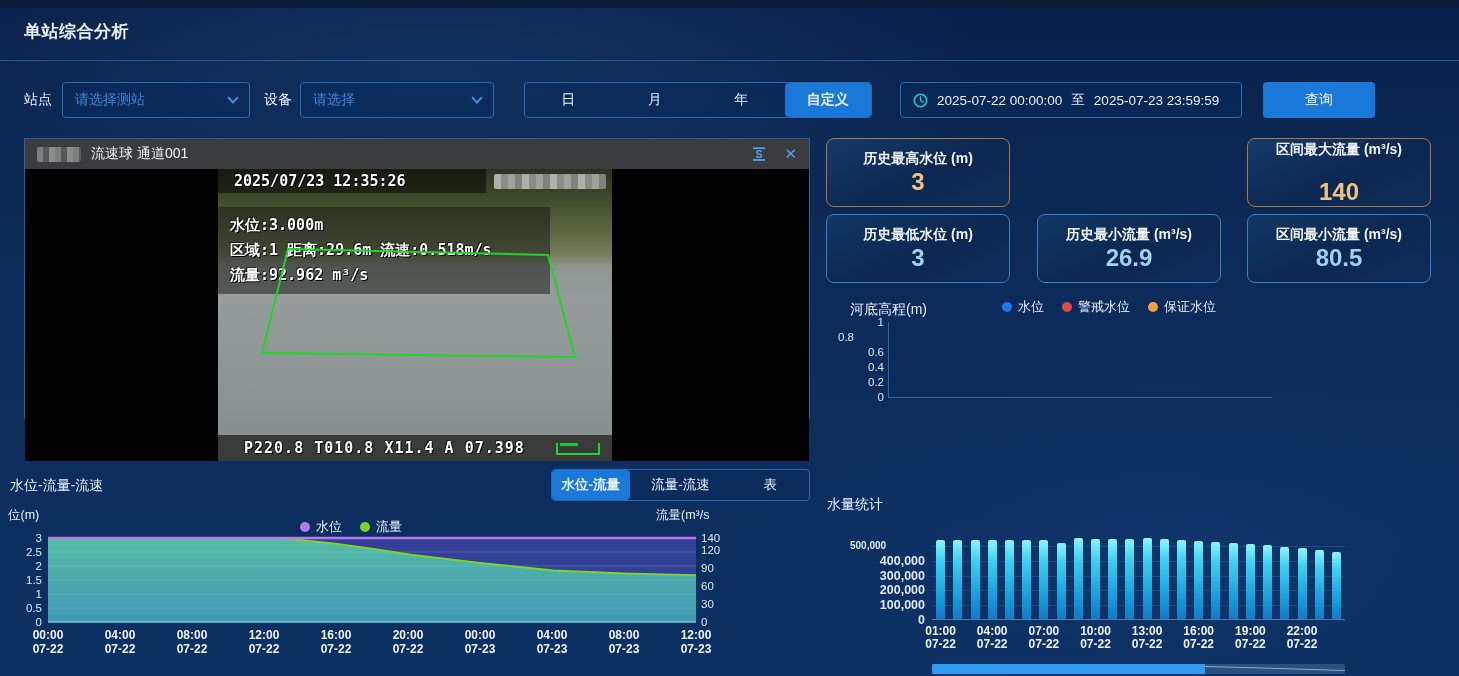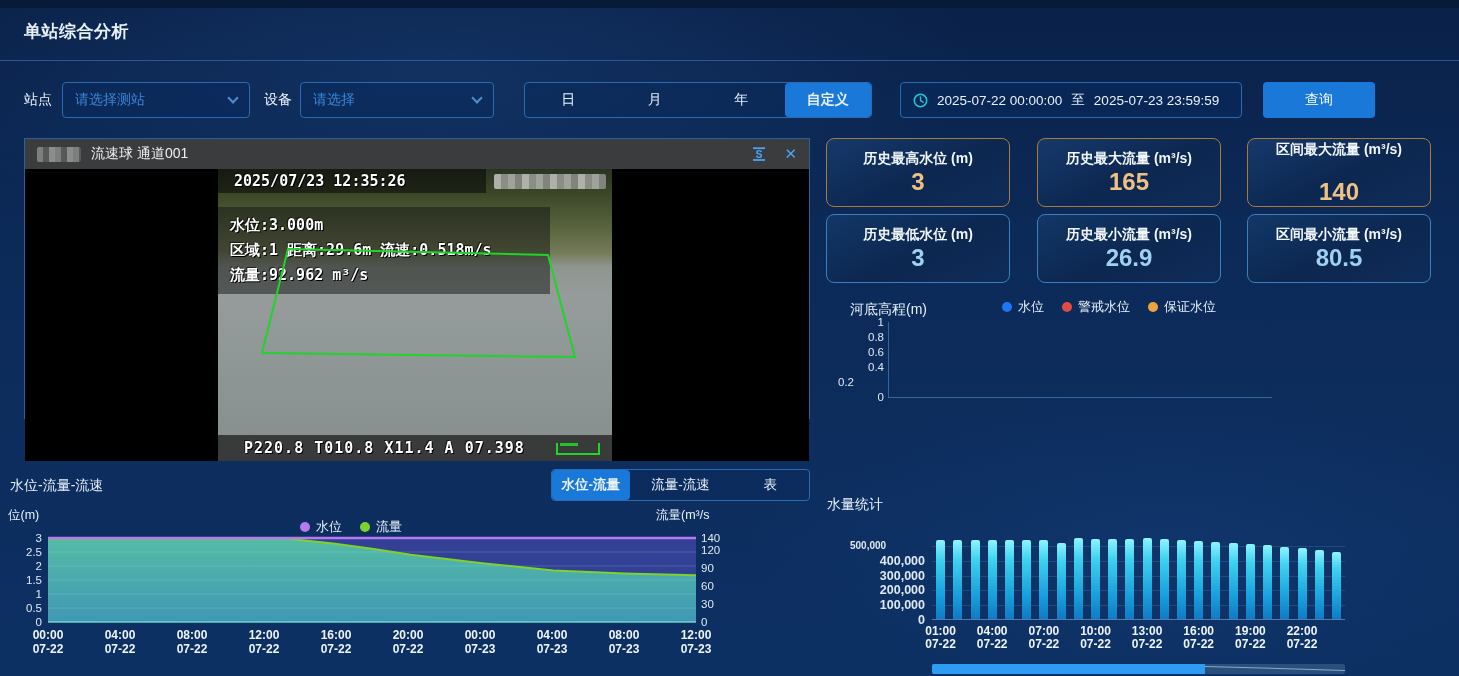--- a/index.html
+++ b/index.html
@@ -156,24 +156,20 @@
         </div>
       </div>
     </div>
   </div>
 
   <div class="abs" style="left:826px;top:138px;width:609px;height:145px;">
       <div class="card max" style="left: 0px; top: 0px;">
         <div class="cl">历史最高水位 (m)</div>
         <div class="cv">3</div>
       </div>
-      <div class="card max" style="left: 211px; top: 0px;">
-        <div class="cl">历史最大流量 (m³/s)</div>
-        <div class="cv">165</div>
-      </div>
       <div class="card max" style="left: 421px; top: 0px; gap: 20px;">
         <div class="cl">区间最大流量 (m³/s)</div>
         <div class="cv">140</div>
       </div>
       <div class="card min" style="left: 0px; top: 76px;">
         <div class="cl">历史最低水位 (m)</div>
         <div class="cv">3</div>
       </div>
       <div class="card min" style="left: 211px; top: 76px;">
         <div class="cl">历史最小流量 (m³/s)</div>
@@ -198,24 +194,24 @@
         </div>
         <div class="li">
           <span class="dot" style="background: rgb(239, 163, 61);"></span>
           <span>保证水位</span>
         </div>
       </div>
     <div class="abs axline" style="left:68px;top:32px;width:1px;height:76px;"></div>
     <div class="abs axline" style="left:68px;top:107px;width:384px;height:1px;"></div>
     <div class="abs">
         <div class="tick" style="left: 18px; width: 46px; text-align: right; top: 25px;">1</div>
-        <div class="tick" style="left: 18px; width: 46px; text-align: right; top: 40px;">0.8</div>
+        <div class="tick" style="left: 18px; width: 46px; text-align: left; top: 40px;">0.8</div>
         <div class="tick" style="left: 18px; width: 46px; text-align: right; top: 55px;">0.6</div>
         <div class="tick" style="left: 18px; width: 46px; text-align: right; top: 70px;">0.4</div>
-        <div class="tick" style="left: 18px; width: 46px; top: 85px;">0.2</div>
+        <div class="tick" style="left: 18px; width: 46px; text-align: right; top: 85px;">0.2</div>
         <div class="tick" style="left: 18px; width: 46px; text-align: right; top: 100px;">0</div>
       </div>
   </div>
 
   <div class="abs sec-title" style="left:10px;top:477px;">水位-流量-流速</div>
   <div class="abs tabs" style="left:551px;top:469px;width:259px;">
       <div class="tab active">水位-流量</div>
       <div class="tab">流量-流速</div>
       <div class="tab">表</div>
     </div>

